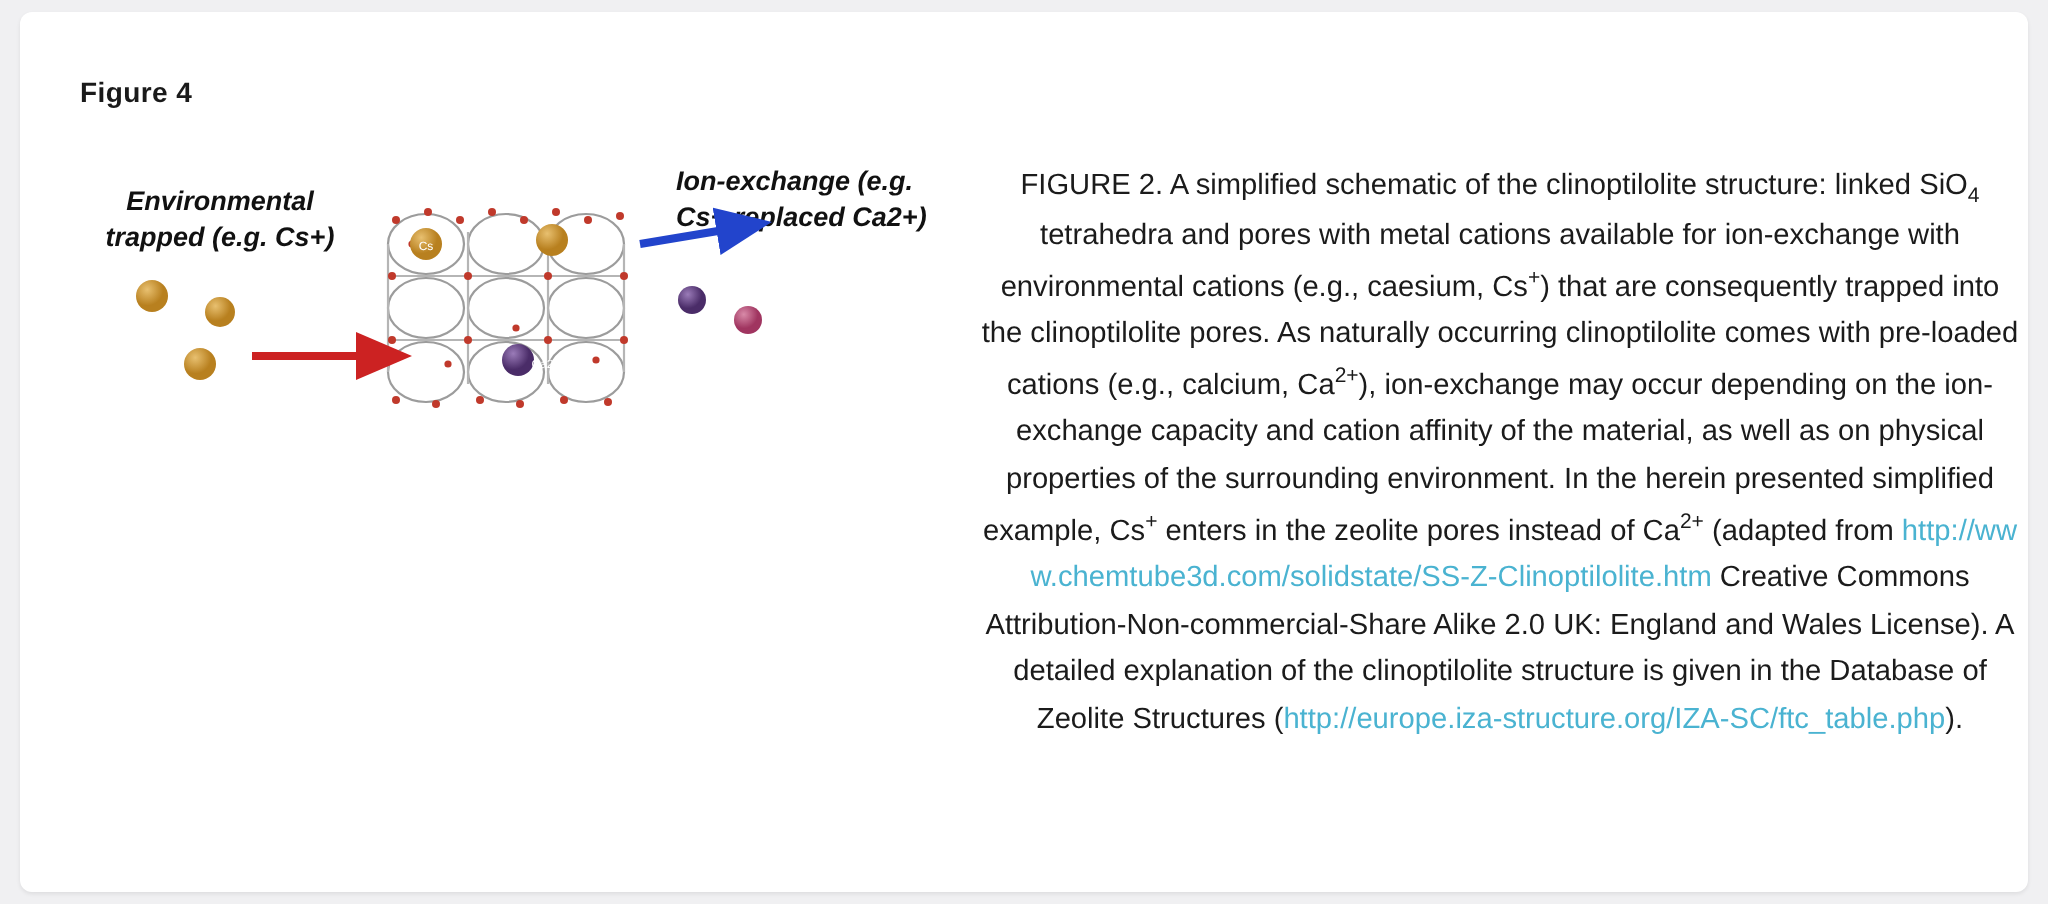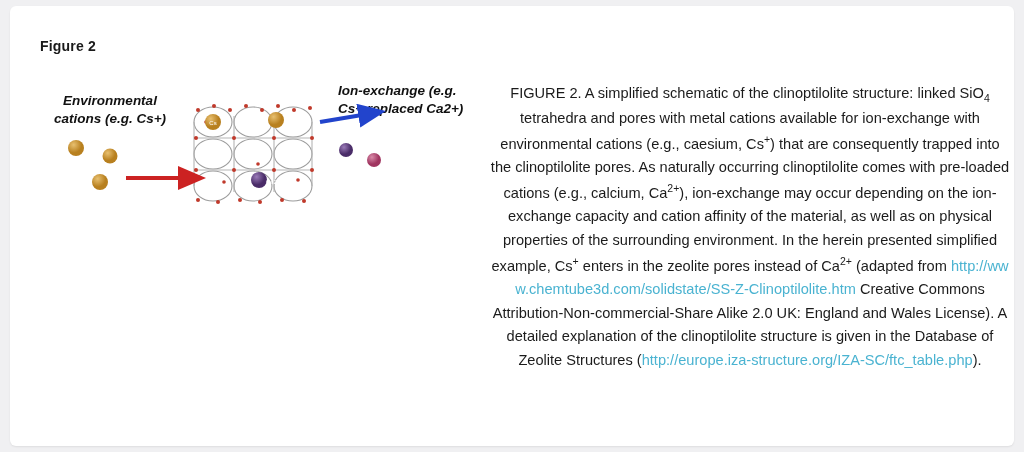--- a/index.html
+++ b/index.html
@@ -79,25 +79,25 @@
     word-break: break-all;
   }
   sub, sup { font-size: 0.72em; }
 </style>
 </head>
 <body>
 
 <div class="page">
   <div class="card">
 
-    <div class="fig-label">Figure 2</div>
+    <div class="fig-label">Figure 4</div>
 
     <div class="figure-graphic">
 
-      <div class="annot annot-left">Environmental cations (e.g. Cs+)</div>
+      <div class="annot annot-left">Environmental trapped (e.g. Cs+)</div>
       <div class="annot annot-right">Ion-exchange (e.g. Cs+ replaced Ca2+)</div>
 
       <svg width="450" height="170" viewBox="0 0 450 170" style="position:absolute;left:0;top:0;">
         <defs>
           <marker id="arrowRed" markerWidth="7" markerHeight="7" refX="5.5" refY="3" orient="auto">
             <path d="M0,0 L7,3 L0,6 z" fill="#cc2222"></path>
           </marker>
           <marker id="arrowBlue" markerWidth="7" markerHeight="7" refX="5.5" refY="3" orient="auto">
             <path d="M0,0 L7,3 L0,6 z" fill="#2244cc"></path>
           </marker>

